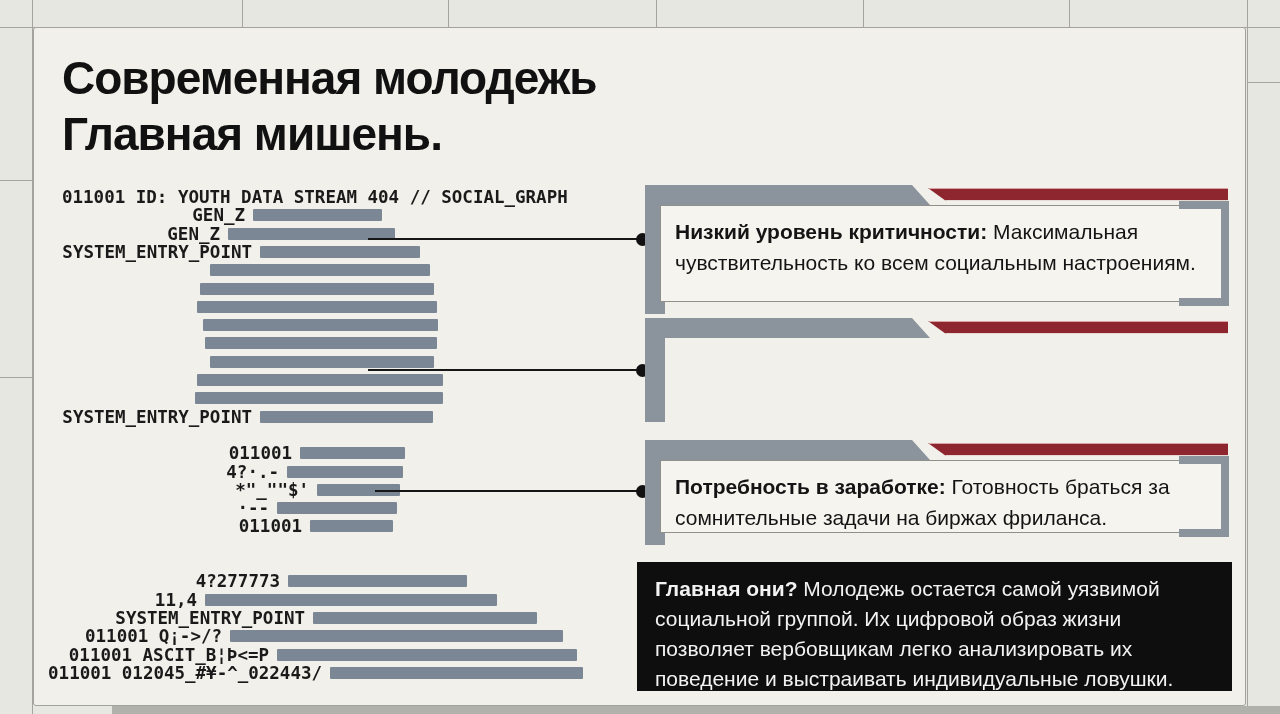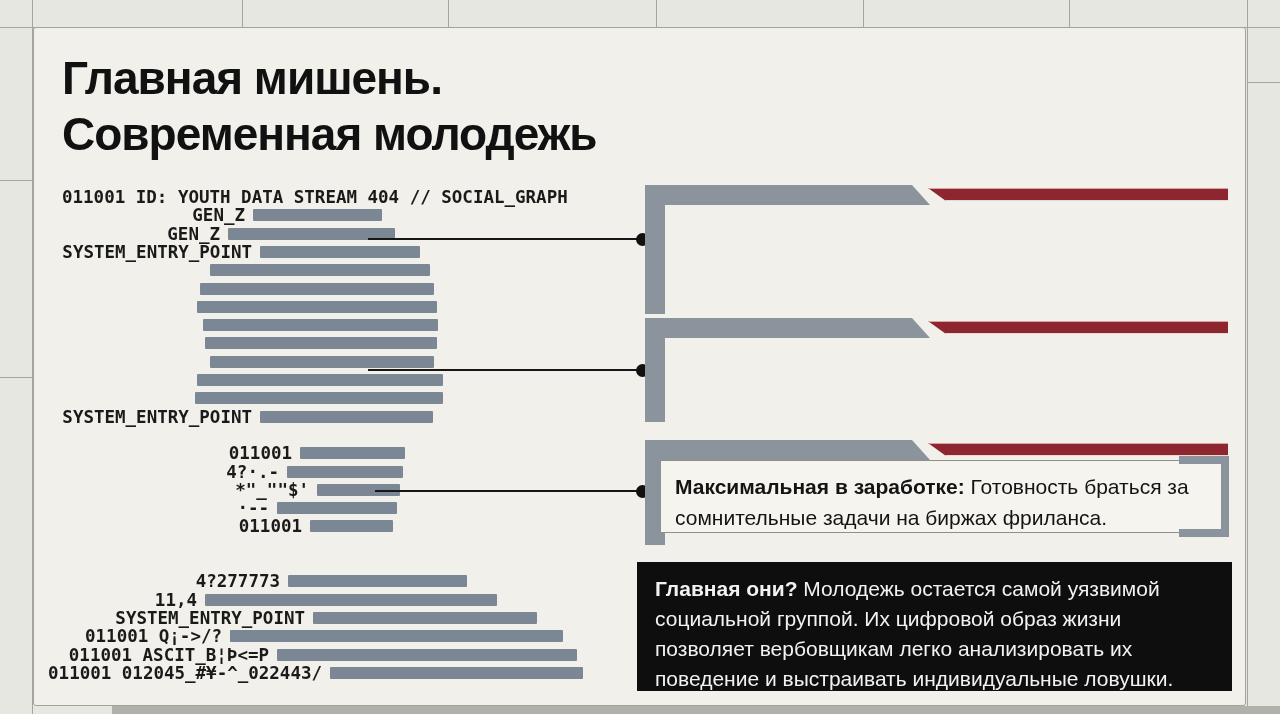--- a/index.html
+++ b/index.html
@@ -78,22 +78,22 @@
 <div class="grid-vline" style="left:863px;top:0;height:27px;"></div>
 <div class="grid-vline" style="left:1069px;top:0;height:27px;"></div>
 <div class="grid-hline" style="left:0;top:180px;width:33px;"></div>
 <div class="grid-hline" style="left:0;top:377px;width:33px;"></div>
 <div class="grid-hline" style="left:1247px;top:82px;width:33px;"></div>
 
 <div class="card"></div>
 <div class="bottom-strip"></div>
 
 <div class="title">
+  <div>Современная молодежь</div>
   <div>Главная мишень.</div>
-  <div>Современная молодежь</div>
 </div>
 
 <div class="abs" style="left:0;top:0;width:1280px;height:714px;">
     <div class="code-row" style="top: 188px;">
       <div class="code-label" style="left: 62px;">011001 ID: YOUTH DATA STREAM 404 // SOCIAL_GRAPH</div>
     </div>
     <div class="code-row" style="top: 206.3px;">
       <div class="code-label" style="left: -185px; width: 430px; text-align: right;">GEN_Z</div>
       <div class="code-bar" style="left: 253px; width: 129px;"></div>
     </div>
@@ -185,34 +185,39 @@
     <div class="connector" style="left: 368px; top: 369px; width: 274px;"></div>
     <div class="connector-dot" style="left: 636px; top: 364px;"></div>
     <div class="connector" style="left: 375px; top: 490px; width: 267px;"></div>
     <div class="connector-dot" style="left: 636px; top: 485px;"></div>
   </div>
 
 <div class="callout" style="top:185px;height:130px;">
   <div class="side-strip" style="height:129px;"></div>
   <div class="head-bar" style="width:285px;"></div>
   <div class="red-stripe" style="left:283px;width:300px;"></div>
+  <div class="box" style="height:97px;">
+    <div class="bracket-top"></div>
+    <div class="bracket-bottom"></div>
+    <span class="lead">Низкий уровень критичности:</span><span> Максимальная чувствительность ко всем социальным настроениям.</span>
+  </div>
 </div>
 
 <div class="callout" style="top:318px;height:105px;">
   <div class="side-strip" style="height:104px;"></div>
   <div class="head-bar" style="width:285px;"></div>
   <div class="red-stripe" style="left:283px;width:300px;"></div>
 </div>
 
 <div class="callout" style="top:440px;height:106px;">
   <div class="side-strip" style="height:105px;"></div>
   <div class="head-bar" style="width:285px;"></div>
   <div class="red-stripe" style="left:283px;width:300px;"></div>
   <div class="box" style="height:73px;">
     <div class="bracket-top"></div>
     <div class="bracket-bottom"></div>
-    <span class="lead">Максимальная в заработке:</span><span> Готовность браться за сомнительные задачи на биржах фриланса.</span>
+    <span class="lead">Потребность в заработке:</span><span> Готовность браться за сомнительные задачи на биржах фриланса.</span>
   </div>
 </div>
 
 <div class="note">
   <span class="lead">Главная они?</span><span> Молодежь остается самой уязвимой социальной группой. Их цифровой образ жизни позволяет вербовщикам легко анализировать их поведение и выстраивать индивидуальные ловушки.</span>
 </div>
 
 </body></html>

